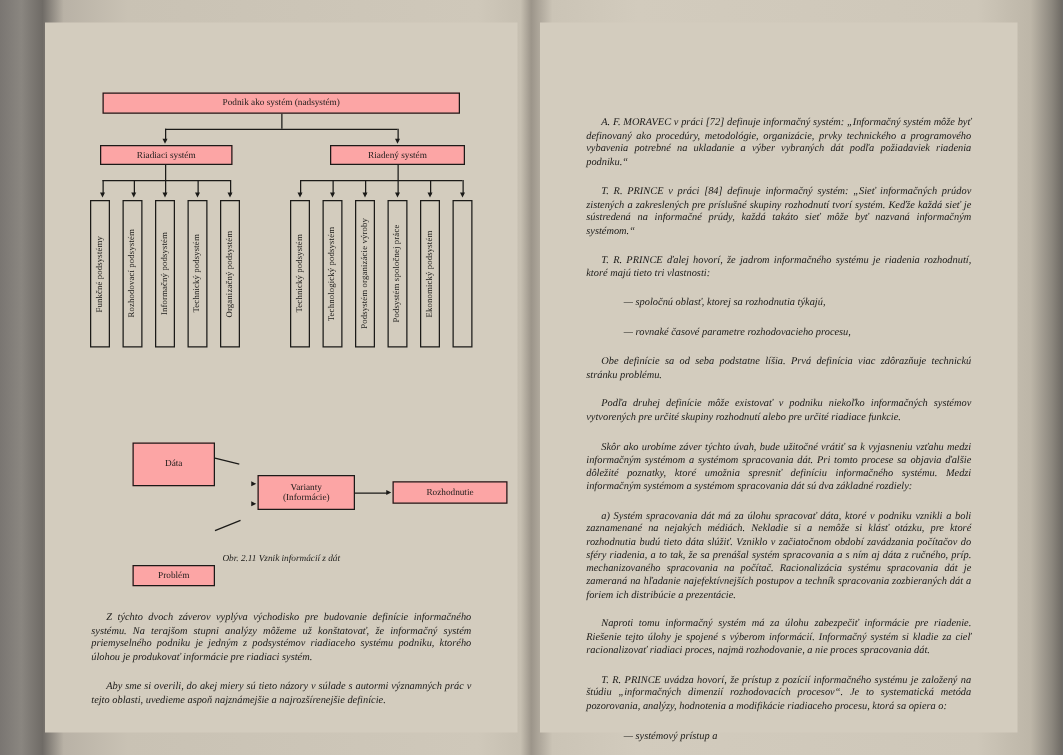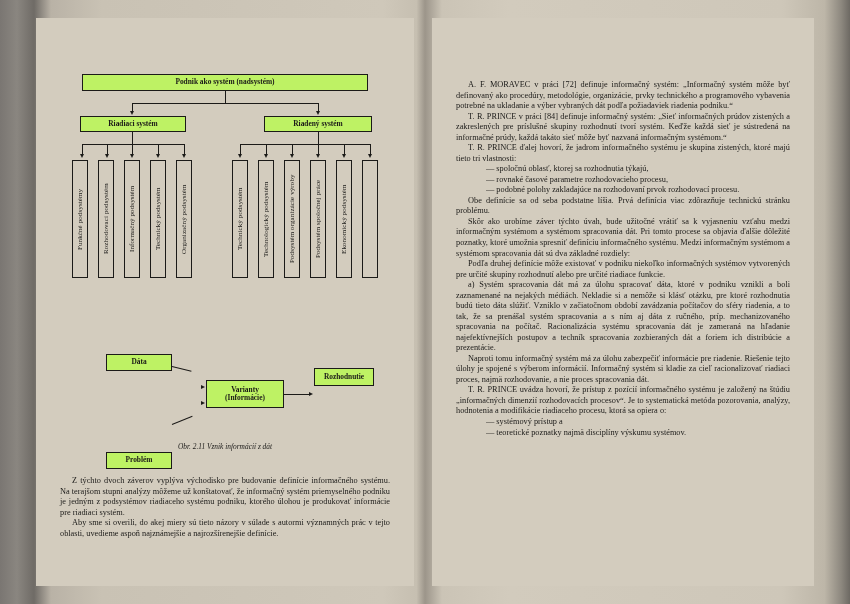--- a/index.html
+++ b/index.html
@@ -37,28 +37,27 @@
   .hdr-title { font-variant:small-caps; font-size:9px; }
   .hdr-left .hdr-num { margin-right:10px; }
   .hdr-right { justify-content:flex-end; }
   .hdr-right .hdr-title { margin-right:26px; }
 
   
   .diagram { position:absolute; left:22px; top:56px; width:334px; }
 
   .box {
     border:1px solid #1b1a18;
-    background:#bef264;
+    background:#fca5a5;
     font-size:7.4px;
     text-align:center;
     display:flex; align-items:center; justify-content:center;
     padding:2px 6px;
     line-height:1.1;
     position:absolute;
-    font-weight:bold;
   }
   .vbox {
     border:1px solid #1b1a18;
     background:#d3ccbe;
     font-size:7px;
     position:absolute;
     writing-mode:vertical-rl;
     transform:rotate(180deg);
     display:flex; align-items:center; justify-content:center;
     text-align:center;
@@ -87,21 +86,21 @@
 
   
   .col {
     position:absolute;
     font-size:8.3px;
     line-height:1.27;
     text-align:justify;
     text-justify:inter-word;
     hyphens:auto;
   }
-  .col p { margin:0; text-indent:12px; }
+  .col p { margin:13px; text-indent:12px;font-style:italic; }
   .dash-list { margin:0; text-indent:0; padding-left:18px; }
 
   .page-right .col { left:24px; right:24px; top:62px; }
 </style>
 </head>
 <body>
 
 <div id="book">
 
   <div class="page page-left">
@@ -160,26 +159,26 @@
         <div class="vbox" style="left:174px; top:86px; width:16px; height:118px;">Technický podsystém</div>
         <div class="vbox" style="left:200px; top:86px; width:16px; height:118px;">Technologický podsystém</div>
         <div class="vbox" style="left:226px; top:86px; width:16px; height:118px;">Podsystém organizácie výroby</div>
         <div class="vbox" style="left:252px; top:86px; width:16px; height:118px;">Podsystém spoločnej práce</div>
         <div class="vbox" style="left:278px; top:86px; width:16px; height:118px;">Ekonomický podsystém</div>
         <div class="vbox" style="left:304px; top:86px; width:16px; height:118px;"></div>
 
       </div>
 
       <div class="diagram" style="top:336px; height:110px;">
-        <div class="box" style="left:48px; top:0px; width:66px; height:17px;">Dáta</div>
+        <div class="box" style="left:48px; top:0px; width:66px; height:35px;">Dáta</div>
         <div class="box" style="left:48px; top:62px; width:66px; height:17px;margin-top:36px;">Problém</div>
         <div class="box" style="left:148px; top:26px; width:78px; height:28px; flex-direction:column;">
           <span>Varianty (Informácie)</span>
         </div>
-        <div class="box" style="left:256px; top:14px; width:60px; height:18px;">Rozhodnutie</div>
+        <div class="box" style="left:256px; top:31px; width:92px; height:18px;">Rozhodnutie</div>
 
         <div class="ln hline" style="left:114px; top:12px; width:20px; transform:rotate(14deg); transform-origin:left center;"></div>
         <div class="ln hline" style="left:114px; top:70px; width:22px; transform:rotate(-22deg); transform-origin:left center;"></div>
         <div class="arrow-r" style="left:143px; top:31px;"></div>
         <div class="arrow-r" style="left:143px; top:47px;"></div>
         <div class="ln hline" style="left:226px; top:40px; width:26px;"></div>
         <div class="arrow-r" style="left:251px; top:37.5px;"></div>
 
         <div class="caption" style="left:0; top:88px;">Obr. 2.11 Vznik informácií z dát</div>
       </div>
@@ -192,27 +191,26 @@
     </div>
   </div>
 
   <div class="page page-right">
     <div class="content">
 
 
       <div class="col">
         <p>A. F. MORAVEC v práci [72] definuje informačný systém: „Informačný systém môže byť definovaný ako procedúry, metodológie, organizácie, prvky technického a programového vybavenia potrebné na ukladanie a výber vybraných dát podľa požiadaviek riadenia podniku.“</p>
         <p>T. R. PRINCE v práci [84] definuje informačný systém: „Sieť informačných prúdov zistených a zakreslených pre príslušné skupiny rozhodnutí tvorí systém. Keďže každá sieť je sústredená na informačné prúdy, každá takáto sieť môže byť nazvaná informačným systémom.“</p>
-        <p>T. R. PRINCE ďalej hovorí, že jadrom informačného systému je skupina zistených, ktoré majú tieto tri vlastnosti:</p>
+        <p>T. R. PRINCE ďalej hovorí, že jadrom informačného systému je riadenia rozhodnutí, ktoré majú tieto tri vlastnosti:</p>
         <p class="dash-list">— spoločnú oblasť, ktorej sa rozhodnutia týkajú,</p>
         <p class="dash-list">— rovnaké časové parametre rozhodovacieho procesu,</p>
-        <p class="dash-list">— podobné polohy zakladajúce na rozhodovaní prvok rozhodovací procesu.</p>
         <p>Obe definície sa od seba podstatne líšia. Prvá definícia viac zdôrazňuje technickú stránku problému.</p>
+        <p>Podľa druhej definície môže existovať v podniku niekoľko informačných systémov vytvorených pre určité skupiny rozhodnutí alebo pre určité riadiace funkcie.</p>
         <p>Skôr ako urobíme záver týchto úvah, bude užitočné vrátiť sa k vyjasneniu vzťahu medzi informačným systémom a systémom spracovania dát. Pri tomto procese sa objavia ďalšie dôležité poznatky, ktoré umožnia spresniť definíciu informačného systému. Medzi informačným systémom a systémom spracovania dát sú dva základné rozdiely:</p>
-        <p>Podľa druhej definície môže existovať v podniku niekoľko informačných systémov vytvorených pre určité skupiny rozhodnutí alebo pre určité riadiace funkcie.</p>
         <p>a) Systém spracovania dát má za úlohu spracovať dáta, ktoré v podniku vznikli a boli zaznamenané na nejakých médiách. Nekladie si a nemôže si klásť otázku, pre ktoré rozhodnutia budú tieto dáta slúžiť. Vzniklo v začiatočnom období zavádzania počítačov do sféry riadenia, a to tak, že sa prenášal systém spracovania a s ním aj dáta z ručného, príp. mechanizovaného spracovania na počítač. Racionalizácia systému spracovania dát je zameraná na hľadanie najefektívnejších postupov a techník spracovania zozbieraných dát a foriem ich distribúcie a prezentácie.</p>
         <p>Naproti tomu informačný systém má za úlohu zabezpečiť informácie pre riadenie. Riešenie tejto úlohy je spojené s výberom informácií. Informačný systém si kladie za cieľ racionalizovať riadiaci proces, najmä rozhodovanie, a nie proces spracovania dát.</p>
         <p>T. R. PRINCE uvádza hovorí, že prístup z pozícií informačného systému je založený na štúdiu „informačných dimenzií rozhodovacích procesov“. Je to systematická metóda pozorovania, analýzy, hodnotenia a modifikácie riadiaceho procesu, ktorá sa opiera o:</p>
         <p class="dash-list">— systémový prístup a</p>
         <p class="dash-list">— teoretické poznatky najmä disciplíny výskumu systémov.</p>
       </div>
 
     </div>
   </div>
 

